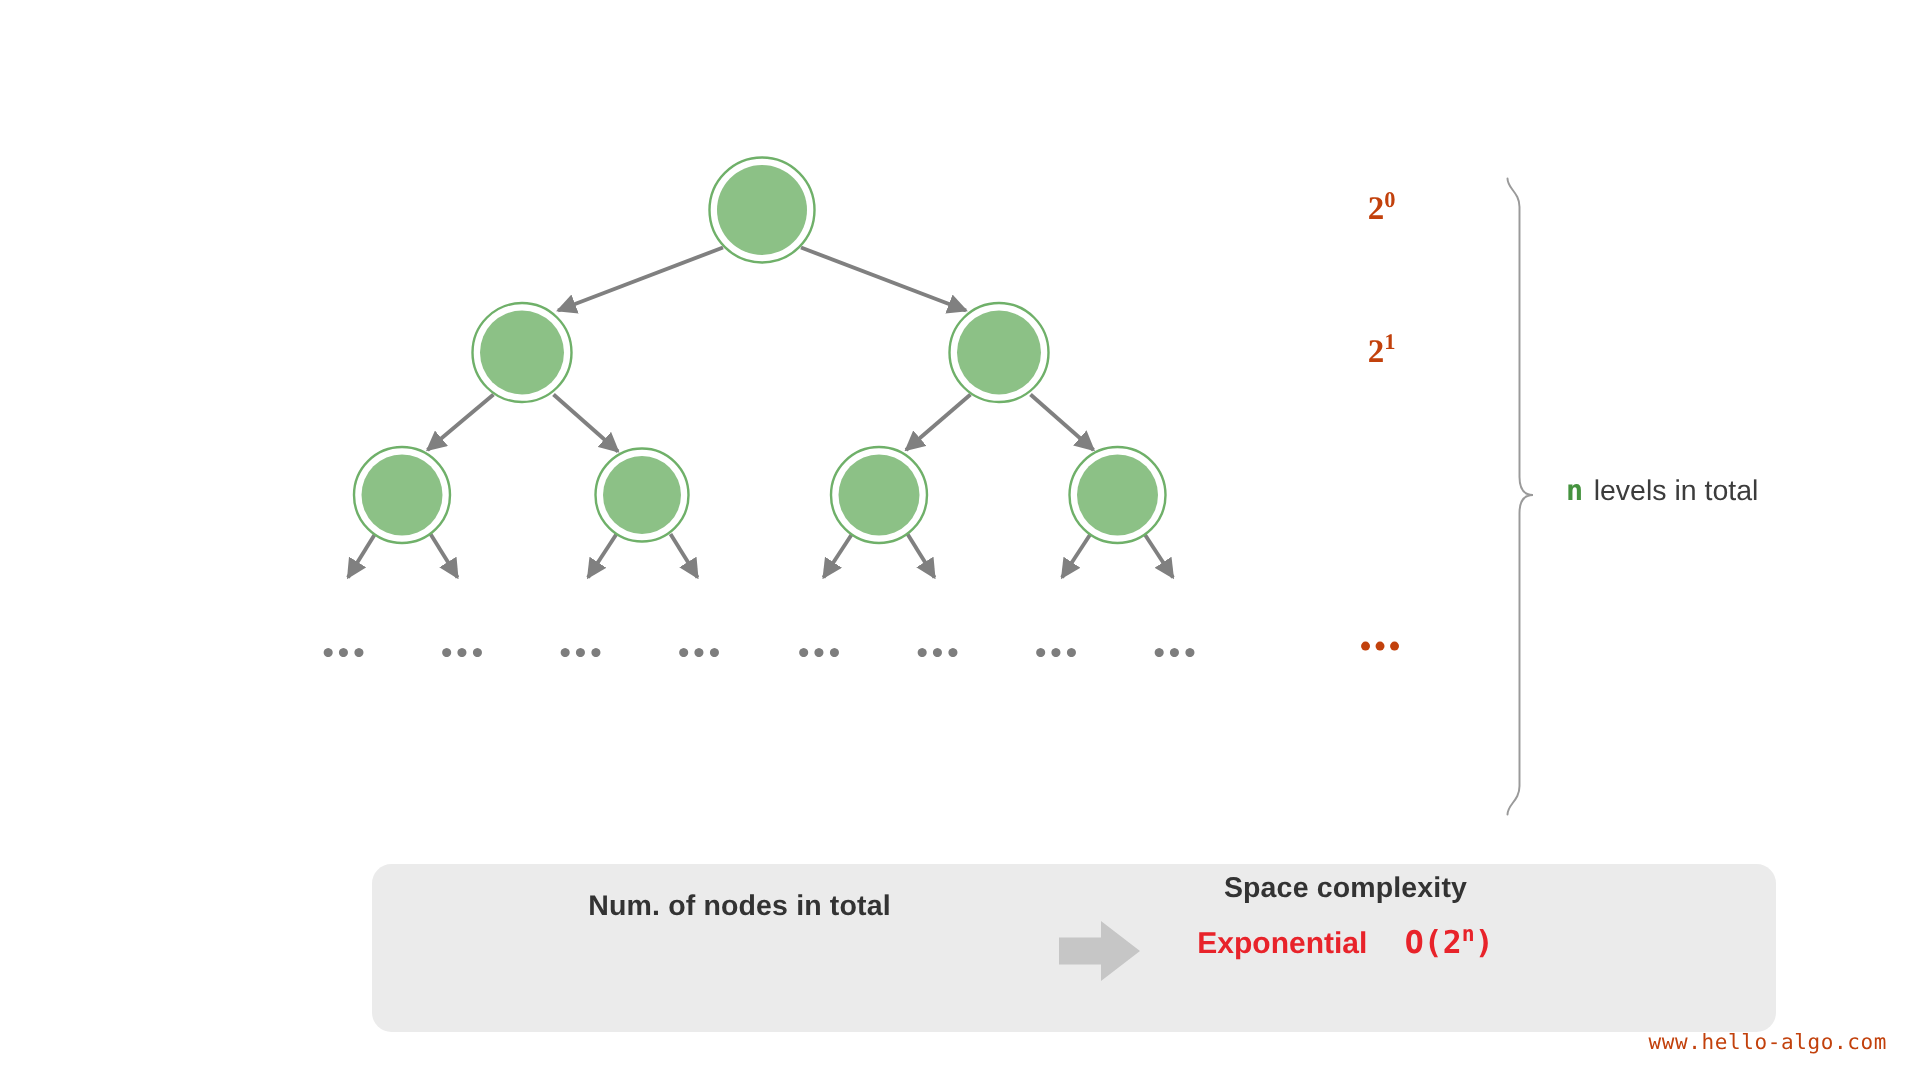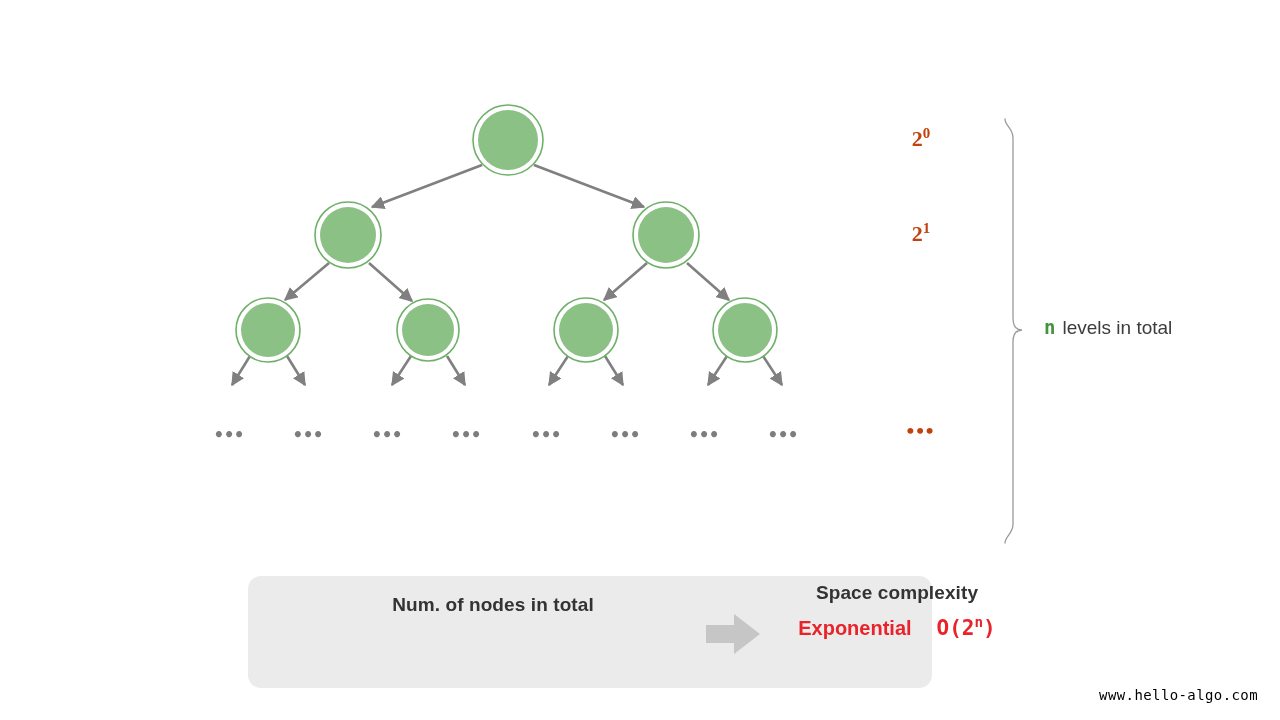--- a/index.html
+++ b/index.html
@@ -73,21 +73,21 @@
     color: #45933f;
     font-size: 19px;
     margin-right: 7px;
   }
 
   
   .summary-box {
     position: absolute;
     left: 248px;
     top: 576px;
-    width: 684px;
+    width: 936px;
     height: 112px;
     background: #ebebeb;
     border-radius: 13px;
   }
   .summary-left {
     position: absolute;
     left: 10px;
     top: 18px;
     width: 470px;
     text-align: center;
@@ -148,21 +148,21 @@
     line-height: 0;
   }
 
   
   .watermark {
     position: absolute;
     right: 22px;
     bottom: 17px;
     font-family: "DejaVu Sans Mono", monospace;
     font-size: 14px;
-    color: #000000;
+    color: #c2410c;
     letter-spacing: 0.4px;
   }
 </style>
 </head>
 <body>
 
 <div id="stage">
 
   <svg width="1280" height="720" style="position:absolute;left:0;top:0;">
     <defs>

